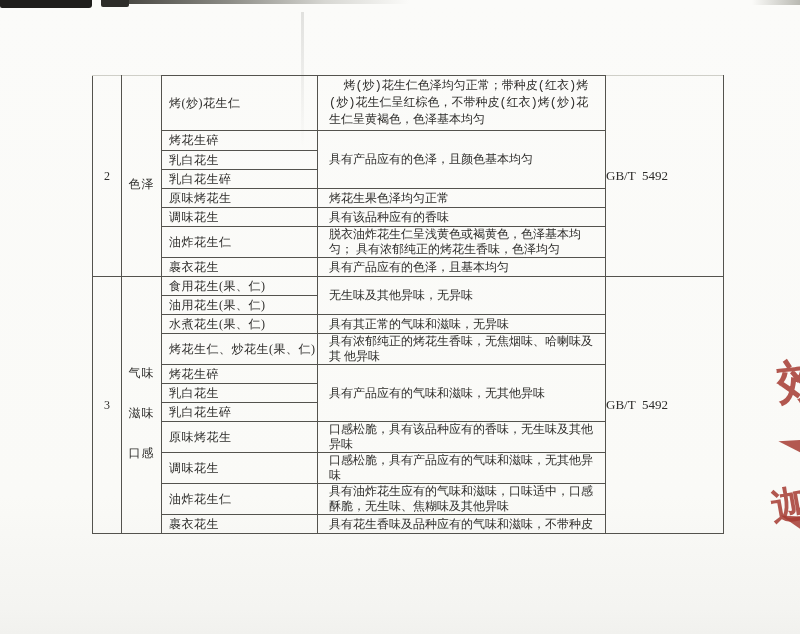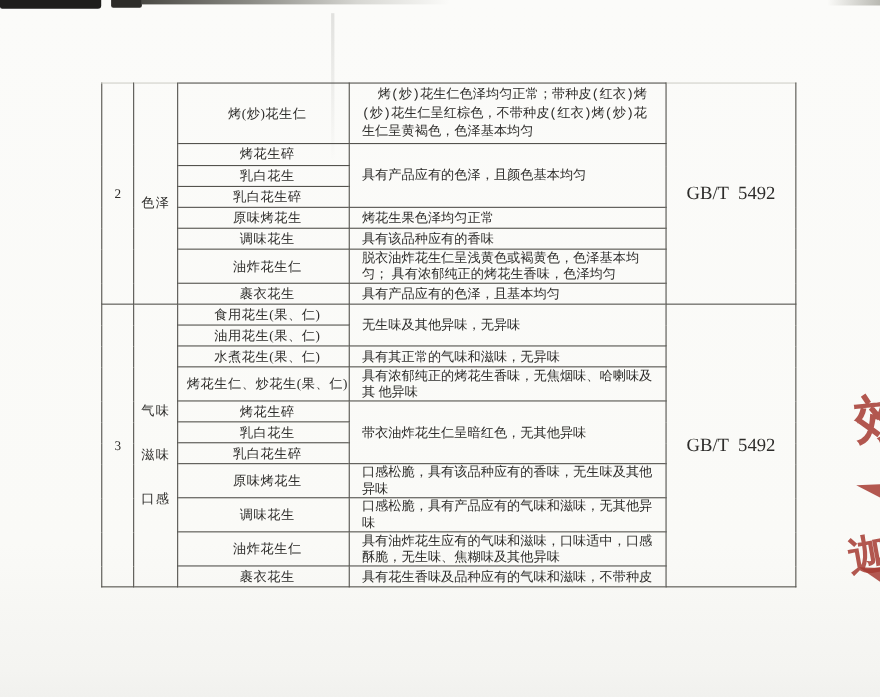--- a/index.html
+++ b/index.html
@@ -29,25 +29,25 @@
     border-collapse:collapse;table-layout:fixed;
     color:#2d2c2a;font-size:12px;
   }
   td{border:1px solid #54534e;padding:0;vertical-align:middle;}
   td.faint-top{border-top-color:#cfcfc8;}
   tr.h55{height:55px;} tr.h31{height:22px;} tr.h20{height:20px;}
   tr.h19{height:19px;} tr.h18{height:18px;}
   .c-serial{text-align:center;font-size:12px;}
   .c-cat{text-align:center;letter-spacing:1px;}
   .c-cat div{line-height:24px;margin-top:16px;}
-  .c-prod{padding-left:7px;letter-spacing:0.5px;white-space:nowrap;overflow:hidden;text-align:center;}
+  .c-prod{padding-left:7px;letter-spacing:0.5px;white-space:nowrap;overflow:hidden;}
   .c-req{padding-left:11px;padding-right:5px;line-height:15px;}
   .c-req.tall{line-height:17px;font-family:Liberation Mono, monospace;}
   .c-req.indent{text-indent:1.2em;}
-  .c-std{text-align:center;white-space:pre;font-size:17px;}
+  .c-std{white-space:pre;font-size:13px;}
   
   .stamp-char{position:absolute;color:#a63b32;opacity:.85;font-weight:bold;
     transform:rotate(-6deg);line-height:1;}
   .stamp-char.f1{left:777px;top:356px;font-size:48px;}
   .stamp-char.f2{left:771px;top:486px;font-size:38px;transform:rotate(-10deg);}
   .stamp-wedge{position:absolute;width:0;height:0;opacity:.85;}
   .stamp-wedge.w1{left:778px;top:438px;
     border-top:5px solid transparent;border-bottom:9px solid transparent;
     border-right:26px solid #a63b32;transform:rotate(8deg);}
   .stamp-wedge.w2{left:780px;top:514px;
@@ -130,21 +130,21 @@
       <tr class="h19">
         <td class="c-prod">水煮花生(果、仁)</td>
         <td class="c-req">具有其正常的气味和滋味，无异味</td>
       </tr>
       <tr class="h31">
         <td class="c-prod">烤花生仁、炒花生(果、仁)</td>
         <td class="c-req">具有浓郁纯正的烤花生香味，无焦烟味、哈喇味及其 他异味</td>
       </tr>
       <tr class="h19">
         <td class="c-prod">烤花生碎</td>
-        <td class="c-req" rowspan="3">带衣油炸花生仁呈暗红色，无其他异味</td>
+        <td class="c-req" rowspan="3">具有产品应有的气味和滋味，无其他异味</td>
       </tr>
       <tr class="h19">
         <td class="c-prod">乳白花生</td>
       </tr>
       <tr class="h19">
         <td class="c-prod">乳白花生碎</td>
       </tr>
       <tr class="h19">
         <td class="c-prod">原味烤花生</td>
         <td class="c-req">口感松脆，具有该品种应有的香味，无生味及其他异味</td>

